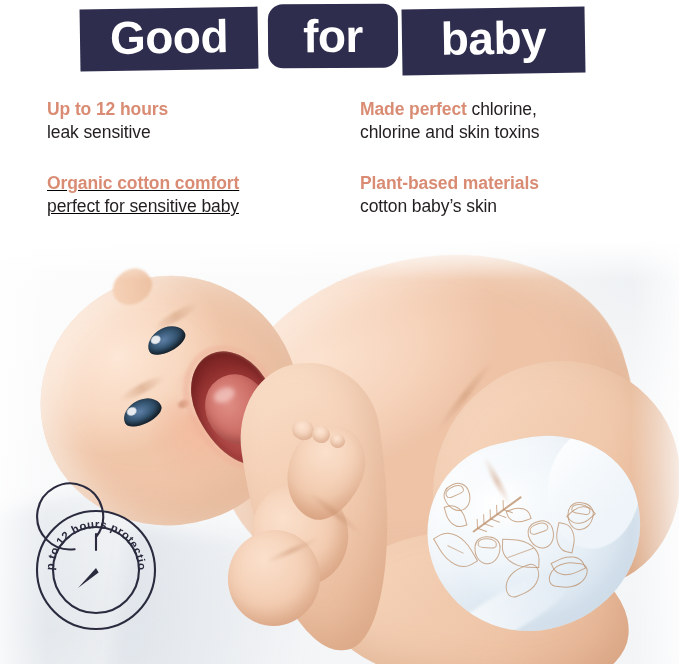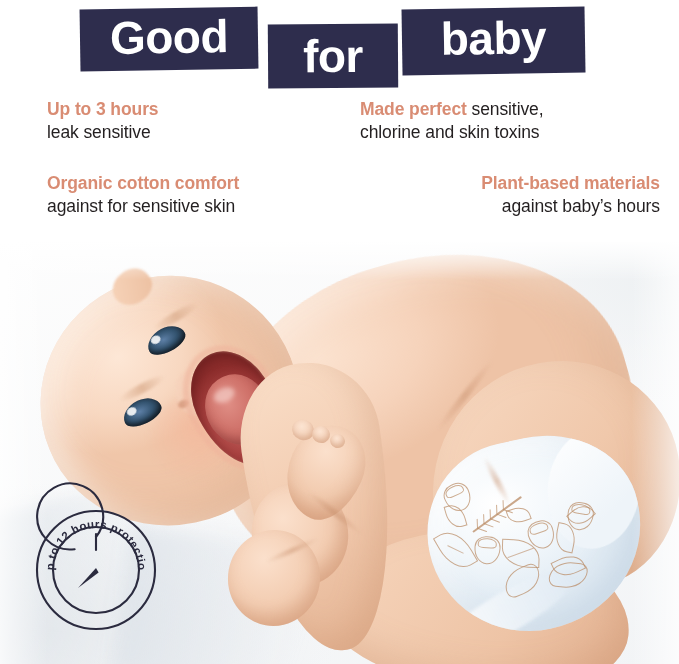--- a/index.html
+++ b/index.html
@@ -44,25 +44,26 @@
   .hl-good {
     left: 80px;
     top: 8px;
     width: 178px;
     height: 62px;
     transform: rotate(-0.9deg);
     padding-bottom: 4px;
   }
   .hl-for {
     left: 268px;
-    top: 24px;
+    top: 4px;
     width: 130px;
     height: 64px;
     transform: rotate(-0.4deg);
     padding-bottom: 0;
+    border-radius: 15px;
   }
   .hl-baby {
     left: 402px;
     top: 8px;
     width: 183px;
     height: 66px;
     transform: rotate(-0.9deg);
     padding-bottom: 6px;
   }
 
@@ -73,22 +74,22 @@
     top: 94px;
     width: 679px;
     height: 148px;
   }
   .feature {
     position: absolute;
     width: 300px;
   }
   .f-1 { left: 47px;  top: 4px; }
   .f-2 { left: 360px; top: 4px; }
-  .f-3 { left: 47px;  top: 78px; }
-  .f-4 { left: 360px; top: 78px; text-align: right; }
+  .f-3 { left: 47px;  top: 78px; text-decoration: underline; }
+  .f-4 { left: 360px; top: 78px; }
 
   .f-head {
     font-size: 17.5px;
     font-weight: bold;
     color: #d98c73;
     line-height: 1.32;
     letter-spacing: -0.1px;
   }
   .f-head .f-rest {
     font-weight: normal;
@@ -469,44 +470,44 @@
     </div>
     <div class="hl-block hl-baby">
       <span>baby</span>
     </div>
   </div>
 
   <div class="features">
 
     <div class="feature f-1">
       <div class="f-head">
-        <span>Up to 3 hours</span><span class="f-rest"></span>
+        <span>Up to 12 hours</span><span class="f-rest"></span>
       </div>
       <div class="f-sub">leak sensitive</div>
     </div>
 
     <div class="feature f-2">
       <div class="f-head">
-        <span>Made perfect</span><span class="f-rest"> sensitive,</span>
+        <span>Made perfect</span><span class="f-rest"> chlorine,</span>
       </div>
       <div class="f-sub">chlorine and skin toxins</div>
     </div>
 
     <div class="feature f-3">
       <div class="f-head">
         <span>Organic cotton comfort</span><span class="f-rest"></span>
       </div>
-      <div class="f-sub">against for sensitive skin</div>
+      <div class="f-sub">perfect for sensitive baby</div>
     </div>
 
     <div class="feature f-4">
       <div class="f-head">
         <span>Plant-based materials</span><span class="f-rest"></span>
       </div>
-      <div class="f-sub">against baby’s hours</div>
+      <div class="f-sub">cotton baby’s skin</div>
     </div>
 
   </div>
 
   <div class="photo">
     <div class="photo-bg"></div>
     <div class="sheet-fold-a"></div>
     <div class="sheet-fold-b"></div>
 
     <div class="b-torso"></div>

